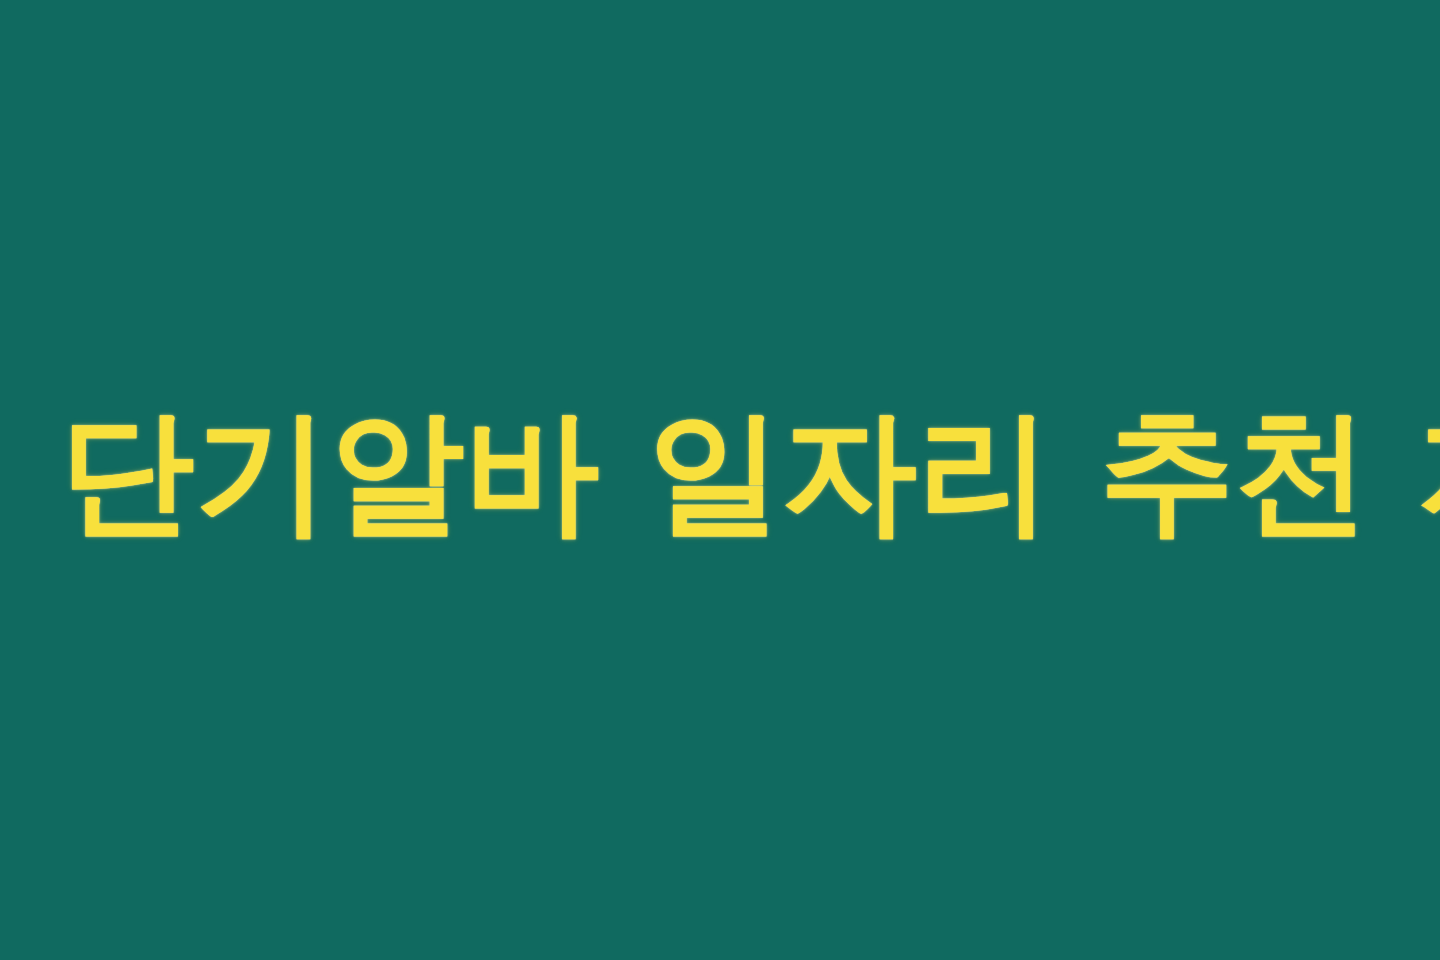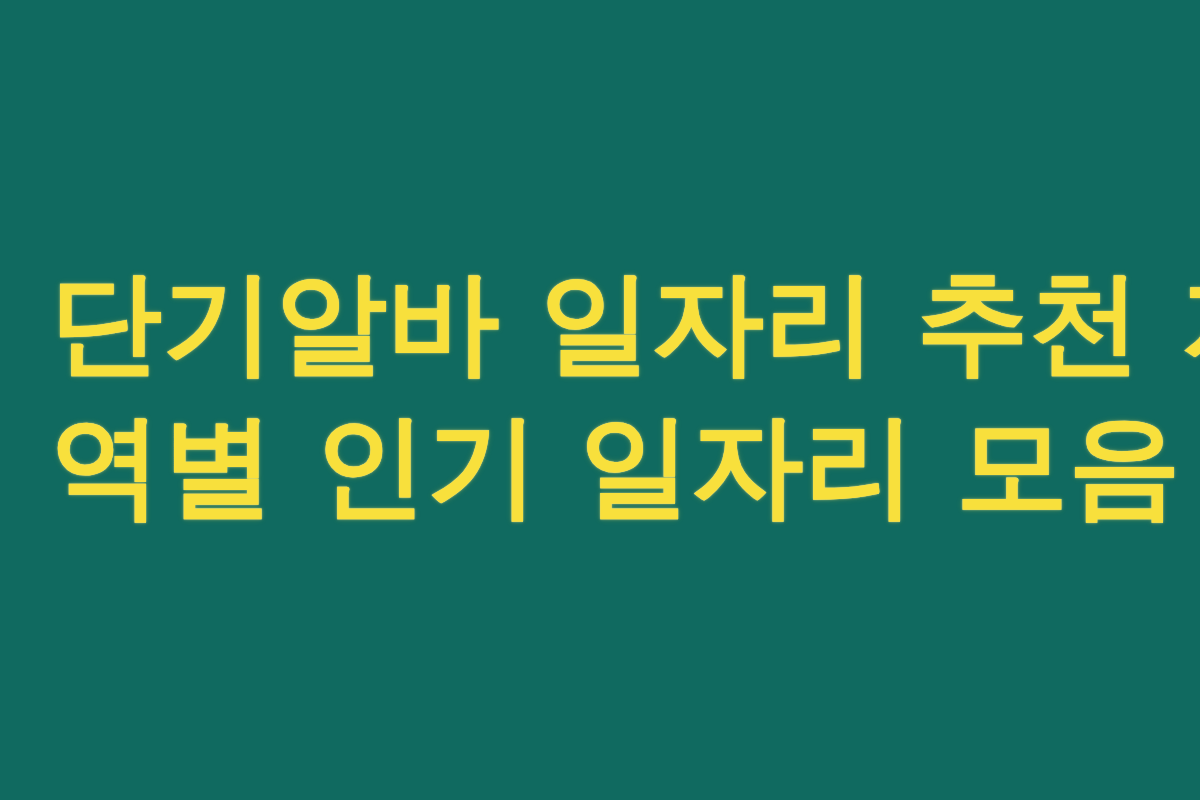--- a/index.html
+++ b/index.html
@@ -55,17 +55,16 @@
 </style>
 </head>
 <body>
 
 <div id="banner-canvas" style="background: rgb(16, 106, 96);">
 
   <div id="headline-block">
 
     <span class="headline-line line-1" style="color: rgb(248, 224, 60);">단기알바 일자리 추천 지</span>
 
-    <span class="headline-line line-2" style="color: rgb(248, 224, 60);">역별 인기 일자리 모음</span>
 
   </div>
 
 </div>
 
 </body></html>

